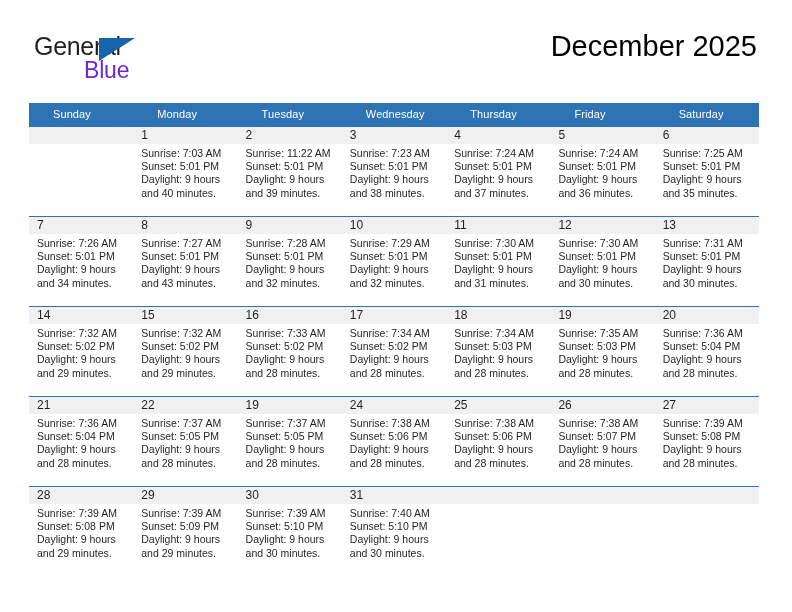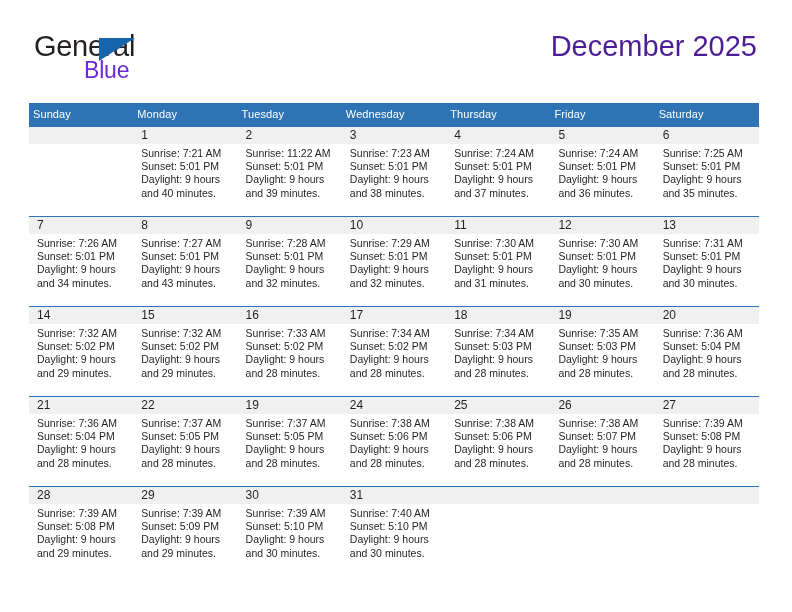--- a/index.html
+++ b/index.html
@@ -33,21 +33,21 @@
     position: absolute;
     left: 34px;
     top: 33px;
     width: 180px;
     height: 52px;
   }
   .logo-general {
     position: absolute;
     left: 0;
     top: 0;
-    font-size: 29px;
+    font-size: 25px;
     letter-spacing: -0.3px;
     color: #231f20;
     line-height: 26px;
     font-family: "Liberation Sans", sans-serif;
   }
   .logo-flag {
     position: absolute;
     left: 65px;
     top: 5px;
     width: 0;
@@ -66,21 +66,21 @@
     text-align: center;
   }
   .title-block {
     position: absolute;
     right: 35px;
     top: 28px;
     text-align: right;
   }
   .cal-title {
     font-size: 29px;
-    color: #4c1d95;
+    color: #000000;
     line-height: 36px;
     white-space: nowrap;
     font-weight: normal;
     margin: 0;
   }
   .cal-subtitle {
     font-size: 15px;
     color: #231f20;
     line-height: 22px;
     margin-top: 2px;
@@ -97,21 +97,21 @@
     table-layout: fixed;
   }
   .calendar col { width: 104.28px; }
 
   .dow-row th {
     background: #2e74b5;
     color: #ffffff;
     font-size: 11px;
     font-weight: normal;
     text-align: left;
-    padding: 5px 0 6px 4px;
+    padding: 5px 0 6px 24px;
     height: 19px;
     box-sizing: border-box;
     vertical-align: middle;
     letter-spacing: 0.1px;
   }
 
   .week-row td {
     vertical-align: top;
     padding: 0;
     height: 90px;
@@ -186,21 +186,21 @@
         <tr class="week-row">
           <td class="cell-empty">
             <div class="cell-inner">
               <div class="daynum"></div>
             </div>
           </td>
           <td>
             <div class="cell-inner">
               <div class="daynum">1</div>
               <div class="details">
-                <div>Sunrise: 7:21 AM</div>
+                <div>Sunrise: 7:03 AM</div>
                 <div>Sunset: 5:01 PM</div>
                 <div>Daylight: 9 hours</div>
                 <div>and 40 minutes.</div>
               </div>
             </div>
           </td>
           <td>
             <div class="cell-inner">
               <div class="daynum">2</div>
               <div class="details">

